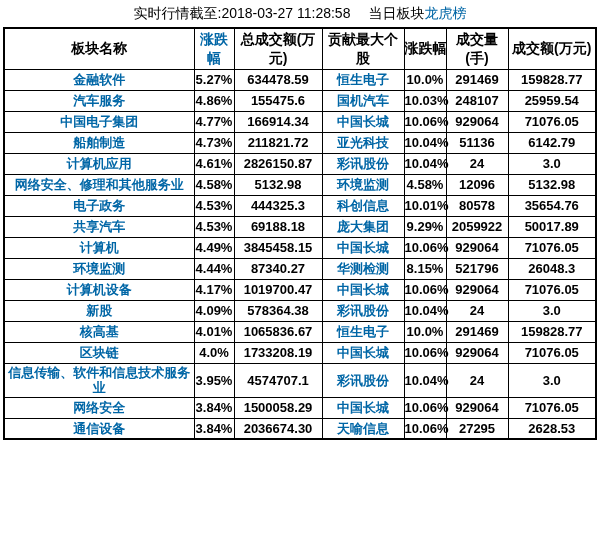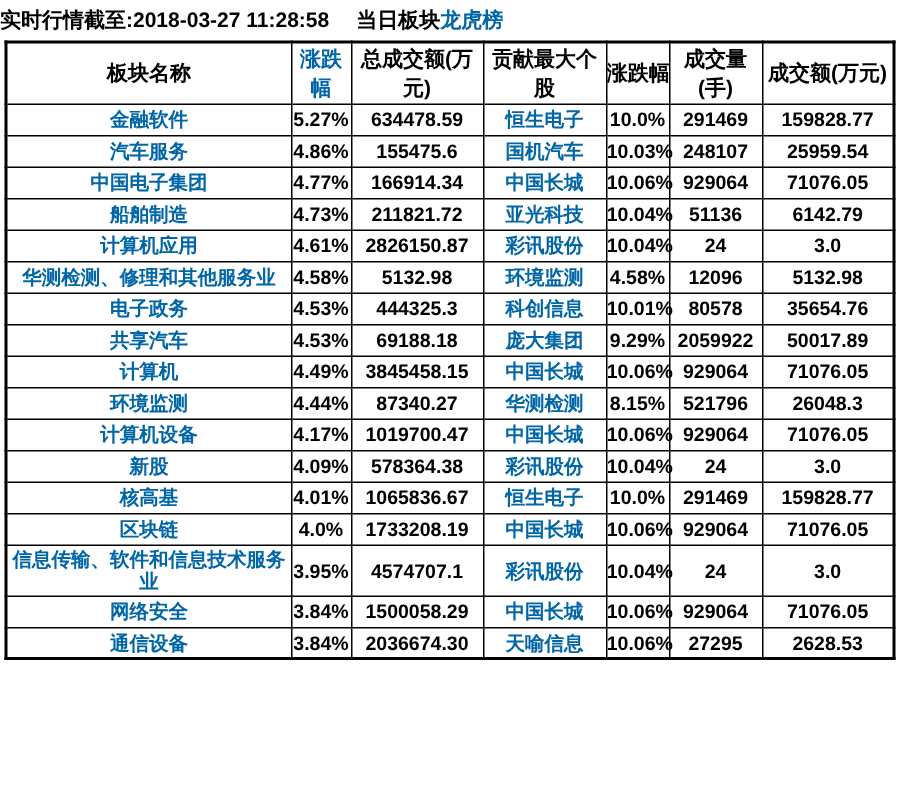--- a/index.html
+++ b/index.html
@@ -4,21 +4,21 @@
 <style>
   :root { --link:#0066A6; --border:#000000; --text:#000000; --bg:#FFFFFF; }
   * { box-sizing:border-box; }
   html,body { margin:0; padding:0; }
   body {
     width:600px; height:533px; background:var(--bg);
     font-family:"Liberation Sans","DejaVu Sans",sans-serif;
     color:var(--text); overflow:hidden;
   }
   .title-bar {
-    text-align:left; font-size:14px; font-weight:bold;
+    text-align:center; font-size:14px; font-weight:normal;
     padding:5px 0 4px 0; white-space:nowrap;
   }
   .title-bar .gap { display:inline-block; width:18px; }
   a.link { color:var(--link); text-decoration:none; cursor:pointer; }
   table.board-table {
     border-collapse:collapse; table-layout:fixed;
     margin:0 auto; width:592px;
     border:2px solid var(--border);
   }
   th, td {
@@ -102,21 +102,21 @@
       <tr>
     <td class="name"><a class="link">计算机应用</a></td>
     <td class="pct">4.61%</td>
     <td>2826150.87</td>
     <td class="name"><a class="link">彩讯股份</a></td>
     <td class="pct">10.04%</td>
     <td>24</td>
     <td>3.0</td>
   </tr>
       <tr>
-    <td class="name"><a class="link">华测检测、修理和其他服务业</a></td>
+    <td class="name"><a class="link">网络安全、修理和其他服务业</a></td>
     <td class="pct">4.58%</td>
     <td>5132.98</td>
     <td class="name"><a class="link">环境监测</a></td>
     <td class="pct">4.58%</td>
     <td>12096</td>
     <td>5132.98</td>
   </tr>
       <tr>
     <td class="name"><a class="link">电子政务</a></td>
     <td class="pct">4.53%</td>

